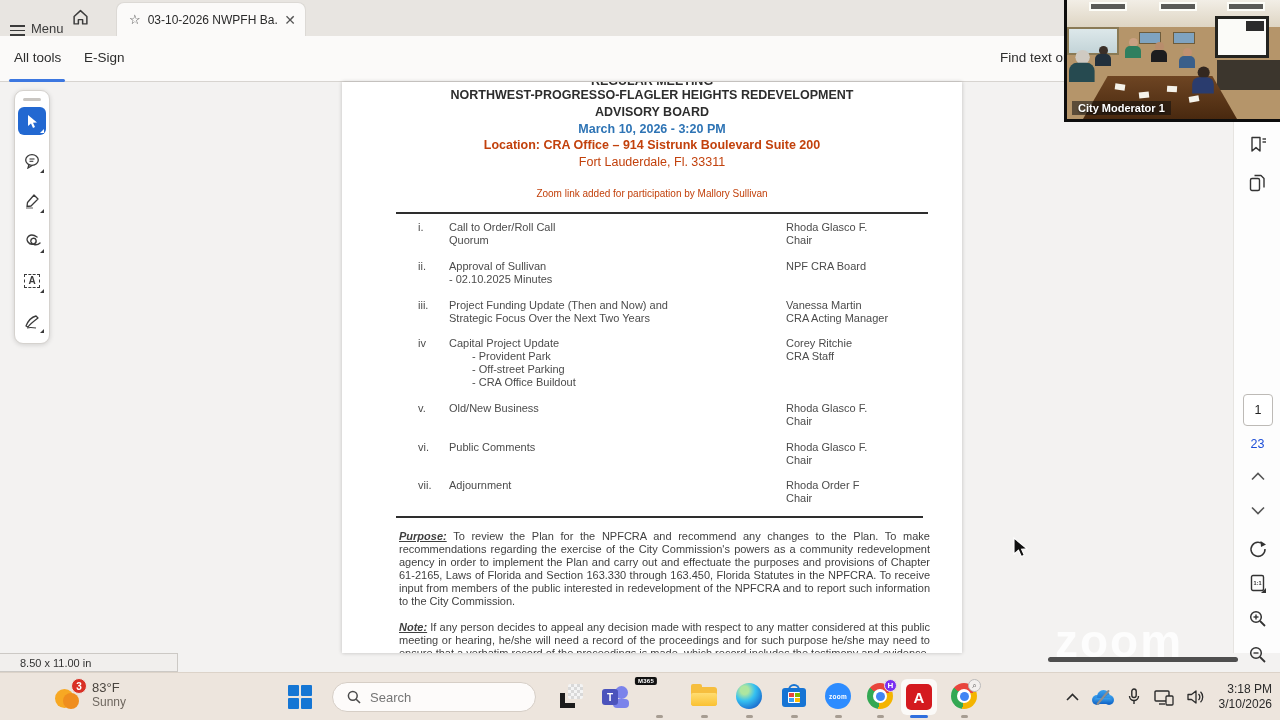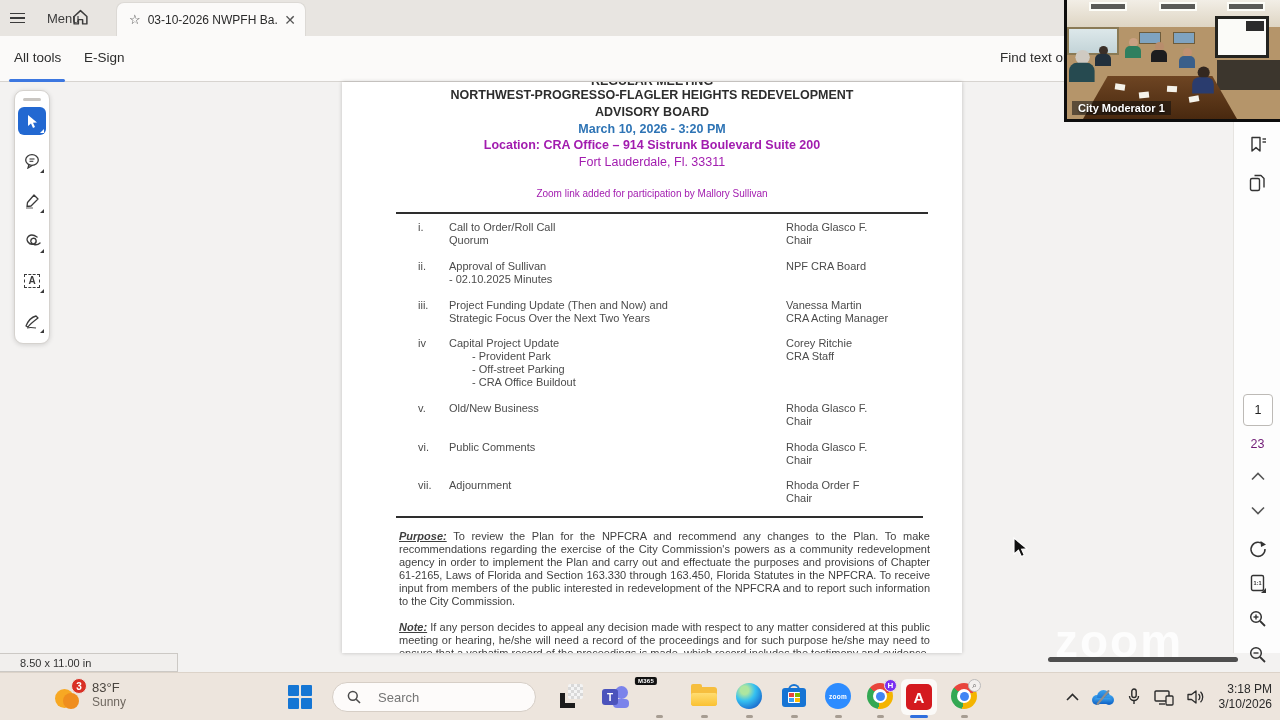--- a/index.html
+++ b/index.html
@@ -2,21 +2,21 @@
 <html><head>
 <meta charset="utf-8">
 <style>
   * { margin:0; padding:0; box-sizing:border-box; }
   html,body { width:1280px; height:720px; overflow:hidden; font-family:"Liberation Sans", sans-serif; }
   .abs { position:absolute; }
   #screen { position:relative; width:1280px; height:720px; background:#f3f2f1; overflow:hidden; }
 
   
   #tabbar { left:0; top:0; width:1280px; height:36px; background:#e8e5e1; }
-  #menu-btn { left:10px; top:0; height:36px; display:flex; align-items:center; gap:22px; color:#3b3b3b; font-size:13px; }
+  #menu-btn { left:10px; top:0; height:36px; display:flex; align-items:flex-end; gap:6px; color:#3b3b3b; font-size:13px; }
   .hamburger { width:15px; height:11px; display:flex; flex-direction:column; justify-content:space-between; }
   .hamburger i { display:block; height:1.8px; background:#3b3b3b; }
   #home-btn { left:72px; top:9px; font-size:16px; color:#3b3b3b; }
   #doc-tab { left:116px; top:2px; width:190px; height:34px; background:#fbfaf9; border:1px solid #dcd9d5; border-bottom:none; border-radius:8px 8px 0 0; display:flex; align-items:center; padding:0 9px 0 12px; gap:7px; }
   #doc-tab .star { color:#444; font-size:13px; }
   #doc-tab .title { font-size:12px; color:#2a2a2a; white-space:nowrap; overflow:hidden; flex:1; }
   #doc-tab .close { color:#555; font-size:14px; line-height:1; }
 
   
   #toolbar { left:0; top:36px; width:1280px; height:46px; background:#fbfaf9; border-bottom:1px solid #d7d4d0; }
@@ -31,35 +31,35 @@
   .tool { position:relative; width:28px; height:28px; margin:0 auto 12px; border-radius:6px; display:flex; align-items:center; justify-content:center; color:#3a3a3a; }
   .tool.active { background:#2268d1; color:#fff; }
   .tool .tri { position:absolute; right:2px; bottom:2px; width:0; height:0; border-left:4px solid transparent; border-bottom:4px solid currentColor; }
   .tool svg { display:block; }
   .addtext-box { font-size:10px; font-weight:bold; border:1px dashed #3a3a3a; padding:0 3px; line-height:12px; }
 
   
   #page { left:342px; top:82px; width:620px; height:571px; background:#fff; box-shadow:0 0 4px rgba(0,0,0,.22); overflow:hidden; }
   .docline { position:absolute; left:0; width:620px; text-align:center; color:#2d2d2d; font-size:12.5px; font-weight:bold; white-space:nowrap; }
   .doc-blue { color:#2e74b5; }
-  .doc-red  { color:#a21caf; }
+  .doc-red  { color:#c2410c; }
   .rule { position:absolute; height:1.6px; background:#2e2e2e; }
   .agrow { position:absolute; font-size:11px; line-height:13px; color:#4c4c4c; }
   .agrow .num { position:absolute; left:76px; top:0; }
   .agrow .lines { position:absolute; left:107px; top:0; width:330px; }
   .agrow .right { position:absolute; left:444px; top:0; width:160px; }
   .agrow .sub { margin-left:23px; }
   .para { position:absolute; left:57px; width:531px; font-size:11px; line-height:13px; color:#3f3f3f; text-align:justify; }
   .para .plabel { font-weight:bold; font-style:italic; text-decoration:underline; }
 
   
   #rpanel { left:1233px; top:82px; width:47px; height:571px; background:#fdfdfd; border-left:1px solid #e6e4e1; }
   .rp-icon { position:absolute; left:0; width:47px; display:flex; justify-content:center; color:#333; }
   #page-input { position:absolute; left:9px; top:312px; width:30px; height:32px; border:1px solid #bdbab6; border-radius:4px; background:#fff; text-align:center; font-size:12.5px; color:#222; font-family:"Liberation Sans",sans-serif; }
-  #page-total { position:absolute; left:0; top:355px; width:47px; text-align:center; font-size:12.5px; color:#701a75; }
+  #page-total { position:absolute; left:0; top:355px; width:47px; text-align:center; font-size:12.5px; color:#1d4ed8; }
 
   
   #size-tab { left:0; top:653px; width:178px; height:19px; background:#f1efed; border:1px solid #ccc9c5; border-left:none; font-size:11px; color:#333; display:flex; align-items:center; padding-left:20px; }
   #hscroll { left:1048px; top:657px; width:190px; height:5px; background:#4f4f4f; border-radius:3px; }
   #watermark { left:1055px; top:614px; font-size:46px; font-weight:bold; letter-spacing:2px; color:rgba(255,255,255,.82); z-index:6; }
 
   
   #video { left:1064px; top:0; width:216px; height:122px; background:#1d1a16; border-left:3px solid #0d0d0d; border-bottom:3px solid #0d0d0d; z-index:10; overflow:hidden; }
   #scene { position:relative; width:213px; height:119px; background:#b5956a; }
   .ceil { position:absolute; left:0; top:0; width:213px; height:27px; background:linear-gradient(#f2eee6,#ded5c3); }
@@ -80,21 +80,21 @@
   #taskbar { left:0; top:672px; width:1280px; height:48px; background:#ede5dd; border-top:1px solid #dcd3c9; z-index:20; }
   #weather { left:55px; top:6px; display:flex; gap:9px; align-items:center; }
   #sun { position:relative; width:28px; height:28px; margin-top:4px; }
   #sun .s1 { position:absolute; left:0; top:6px; width:19px; height:19px; border-radius:50%; background:#f7a823; }
   #sun .s2 { position:absolute; left:8px; top:10px; width:16px; height:16px; border-radius:50%; background:#ef8d1e; }
   #wbadge { position:absolute; left:16px; top:-5px; width:16px; height:16px; border-radius:50%; background:#d93025; color:#fff; font-size:10px; font-weight:bold; display:flex; align-items:center; justify-content:center; border:1.5px solid #ede5dd; }
   #wtemp { font-size:13px; color:#4a453f; line-height:15px; }
   #wcond { font-size:12px; color:#6e675f; line-height:15px; }
   #start { left:288px; top:12px; width:24px; height:24px; display:grid; grid-template-columns:11px 11px; grid-template-rows:11px 11px; gap:2px; }
   #start i { background:#1576d4; border-radius:1px; }
-  #searchbox { left:332px; top:9px; width:204px; height:30px; background:#fdfbfa; border:1px solid #d6cec6; border-radius:15px; display:flex; align-items:center; gap:17px; padding:0 14px; }
+  #searchbox { left:332px; top:9px; width:204px; height:30px; background:#fdfbfa; border:1px solid #d6cec6; border-radius:15px; display:flex; align-items:center; gap:9px; padding:0 14px; }
   #searchbox input { border:none; outline:none; background:transparent; font-size:13px; color:#5f5a55; width:140px; font-family:"Liberation Sans",sans-serif; }
   .tb-app { position:absolute; top:10px; width:26px; height:26px; }
   .dash { position:absolute; top:42px; width:7px; height:3px; border-radius:2px; background:#a79d92; }
   .dash.blue { width:18px; background:#2f6fde; }
   
   .snip-w { position:absolute; right:1px; top:1px; width:15px; height:15px; background:#f4f4f4; border-radius:2px; background-image:linear-gradient(45deg,#d9d9d9 25%,transparent 25%,transparent 75%,#d9d9d9 75%),linear-gradient(45deg,#d9d9d9 25%,transparent 25%,transparent 75%,#d9d9d9 75%); background-size:6px 6px; background-position:0 0,3px 3px; }
   .snip-l { position:absolute; left:2px; bottom:1px; width:15px; height:15px; border-left:5px solid #1c1c1c; border-bottom:5px solid #1c1c1c; }
   .teams-bg { position:absolute; right:0; top:3px; width:13px; height:13px; border-radius:50%; background:#7b83eb; }
   .teams-bg2 { position:absolute; right:-1px; top:16px; width:16px; height:9px; border-radius:4px; background:#7b83eb; }
   .teams-sq { position:absolute; left:0; top:6px; width:16px; height:16px; border-radius:3px; background:#4b53bc; color:#fff; font-size:10px; font-weight:bold; display:flex; align-items:center; justify-content:center; }

